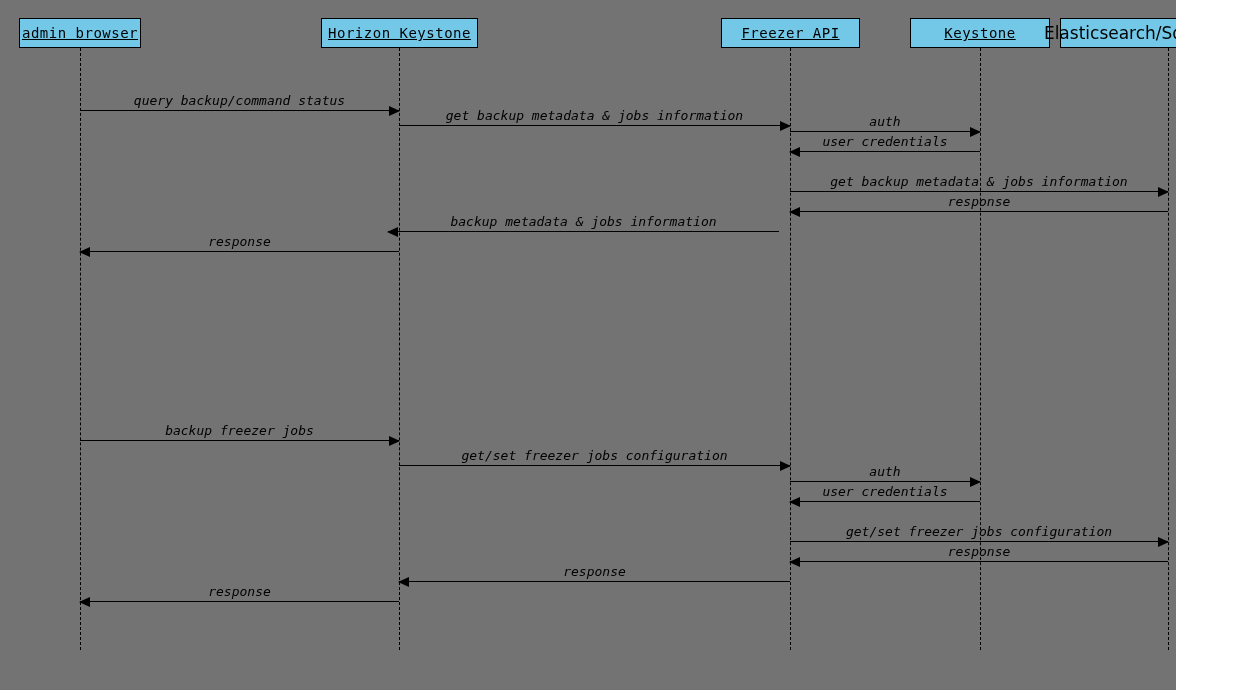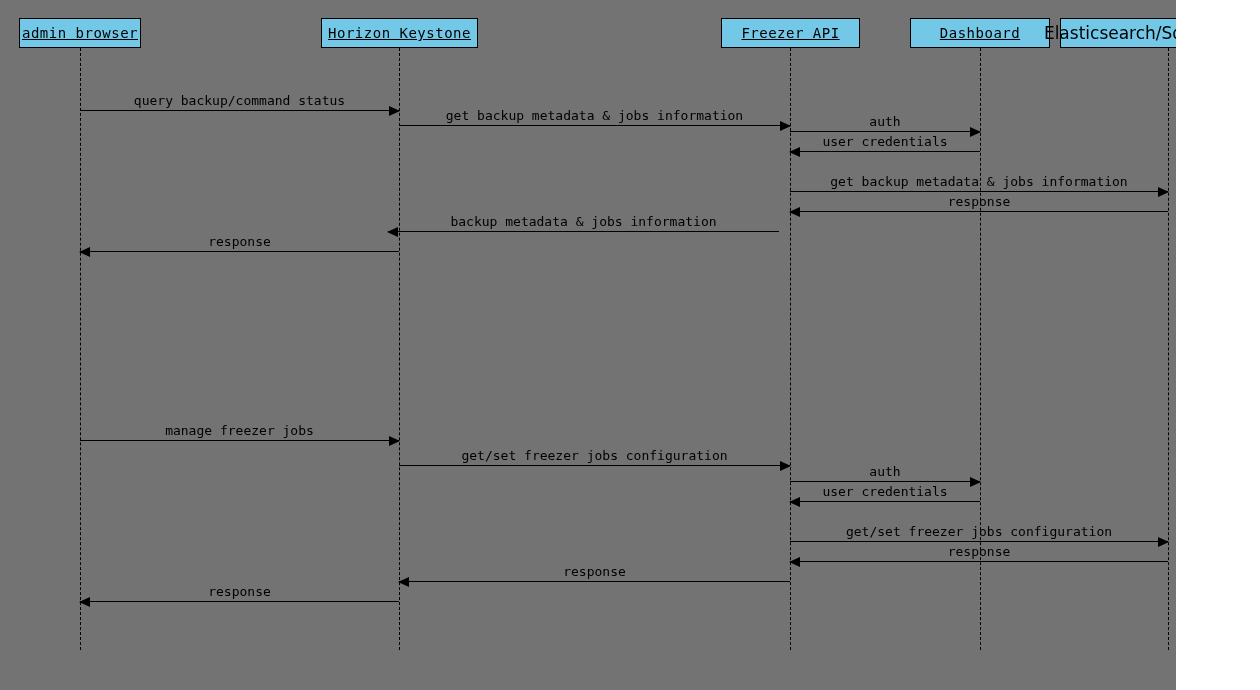--- a/index.html
+++ b/index.html
@@ -79,38 +79,39 @@
     position: absolute;
     bottom: 3px;
     left: 0;
     width: 100%;
     text-align: center;
     font-family: "DejaVu Sans Mono", "Liberation Mono", monospace;
     font-size: 13px;
     line-height: 14px;
     color: #000000;
     white-space: nowrap;
+    font-style: italic;
   }
 </style>
 </head>
 <body>
 
 <div id="diagram">
   <div id="participants-layer">
       <div class="participant" style="left: 19px; top: 18px; width: 122px;">
         <span class="plabel">admin browser</span>
       </div>
       <div class="participant" style="left: 321px; top: 18px; width: 157px;">
         <span class="plabel">Horizon Keystone</span>
       </div>
       <div class="participant" style="left: 721px; top: 18px; width: 139px;">
         <span class="plabel">Freezer API</span>
       </div>
       <div class="participant" style="left: 910px; top: 18px; width: 140px;">
-        <span class="plabel">Dashboard</span>
+        <span class="plabel">Keystone</span>
       </div>
       <div class="participant nounderline" style="left: 1060px; top: 18px; width: 196px;">
         <span class="plabel">Elasticsearch/Sql database</span>
       </div>
     </div>
   <div id="lifelines-layer">
       <div class="lifeline" style="left: 80px; top: 48px; height: 602px;"></div>
       <div class="lifeline" style="left: 399px; top: 48px; height: 602px;"></div>
       <div class="lifeline" style="left: 790px; top: 48px; height: 602px;"></div>
       <div class="lifeline" style="left: 980px; top: 48px; height: 602px;"></div>
@@ -144,21 +145,21 @@
       <div class="msg" style="left: 388px; top: 231px; width: 391px;">
         <div class="arrowhead left"></div>
         <div class="msglabel">backup metadata &amp; jobs information</div>
       </div>
       <div class="msg" style="left: 80px; top: 251px; width: 319px;">
         <div class="arrowhead left"></div>
         <div class="msglabel">response</div>
       </div>
       <div class="msg" style="left: 80px; top: 440px; width: 319px;">
         <div class="arrowhead right"></div>
-        <div class="msglabel">manage freezer jobs</div>
+        <div class="msglabel">backup freezer jobs</div>
       </div>
       <div class="msg" style="left: 399px; top: 465px; width: 391px;">
         <div class="arrowhead right"></div>
         <div class="msglabel">get/set freezer jobs configuration</div>
       </div>
       <div class="msg" style="left: 790px; top: 481px; width: 190px;">
         <div class="arrowhead right"></div>
         <div class="msglabel">auth</div>
       </div>
       <div class="msg" style="left: 790px; top: 501px; width: 190px;">

